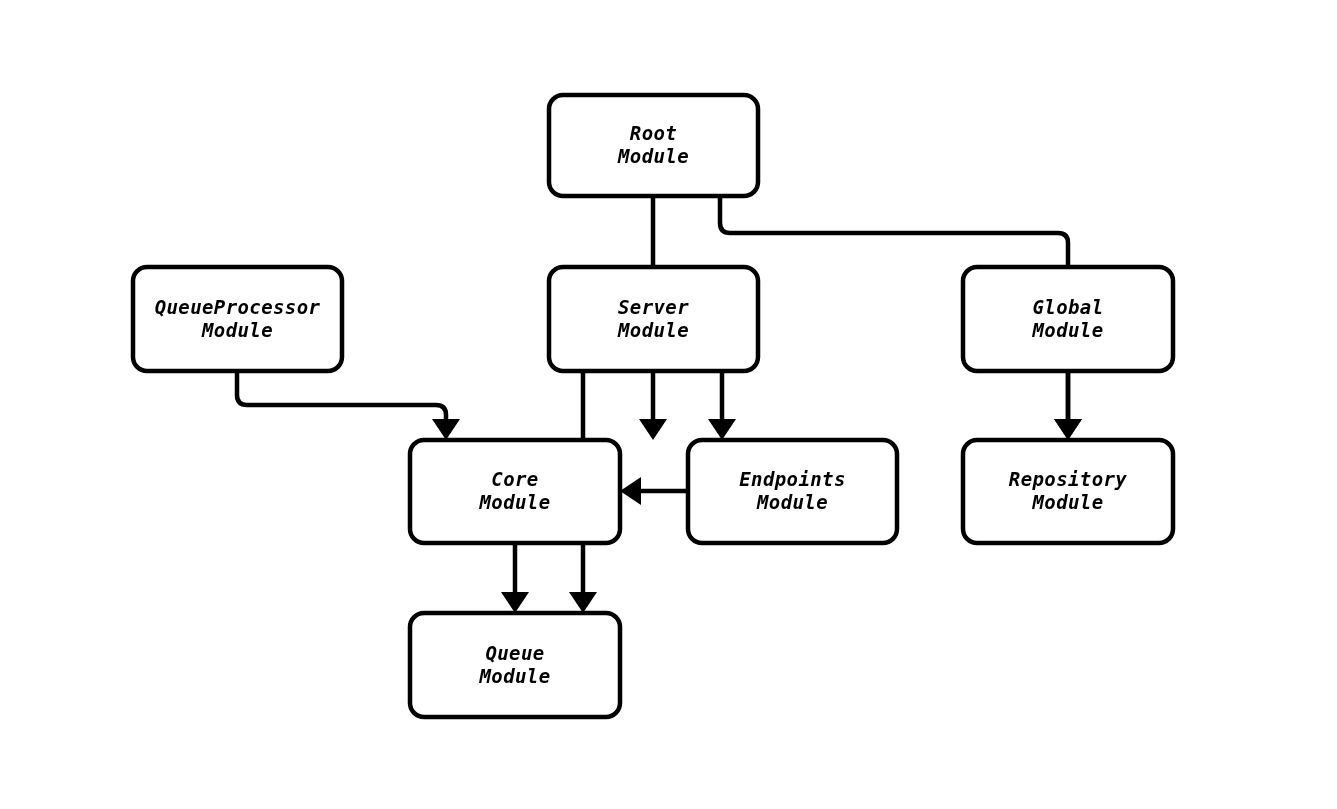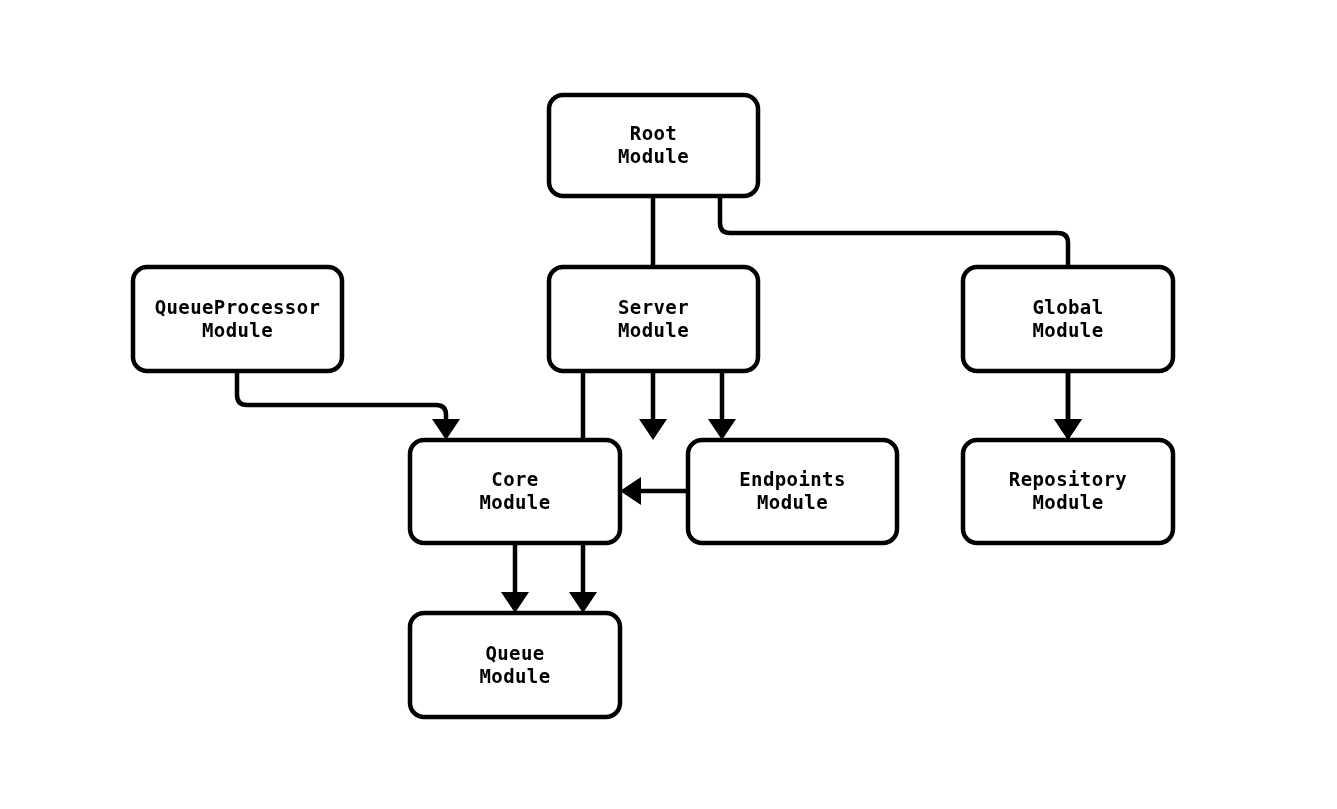--- a/index.html
+++ b/index.html
@@ -12,20 +12,21 @@
     width: 1337px;
     height: 809px;
     font-family: "DejaVu Sans Mono", "Liberation Mono", monospace;
     overflow: hidden;
   }
   #diagram-root {
     position: relative;
     width: 1337px;
     height: 809px;
     background: #ffffff;
+    font-style: italic;
   }
   svg#diagram-canvas {
     display: block;
     width: 1337px;
     height: 809px;
   }
   .node-box {
     fill: #ffffff;
     stroke: #000000;
     stroke-width: 4.5;

